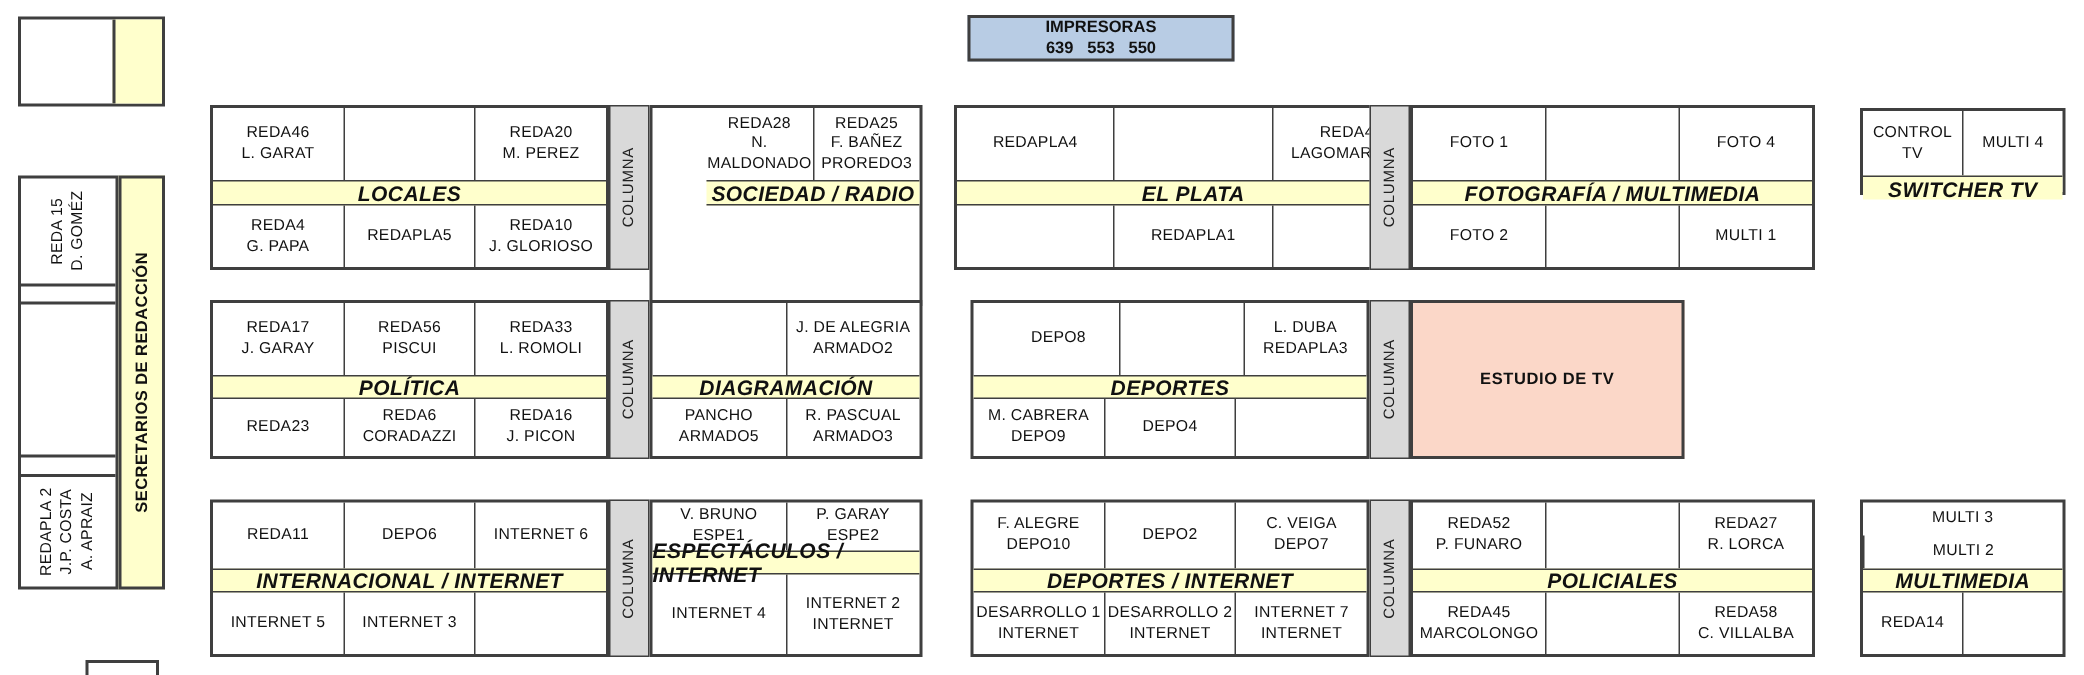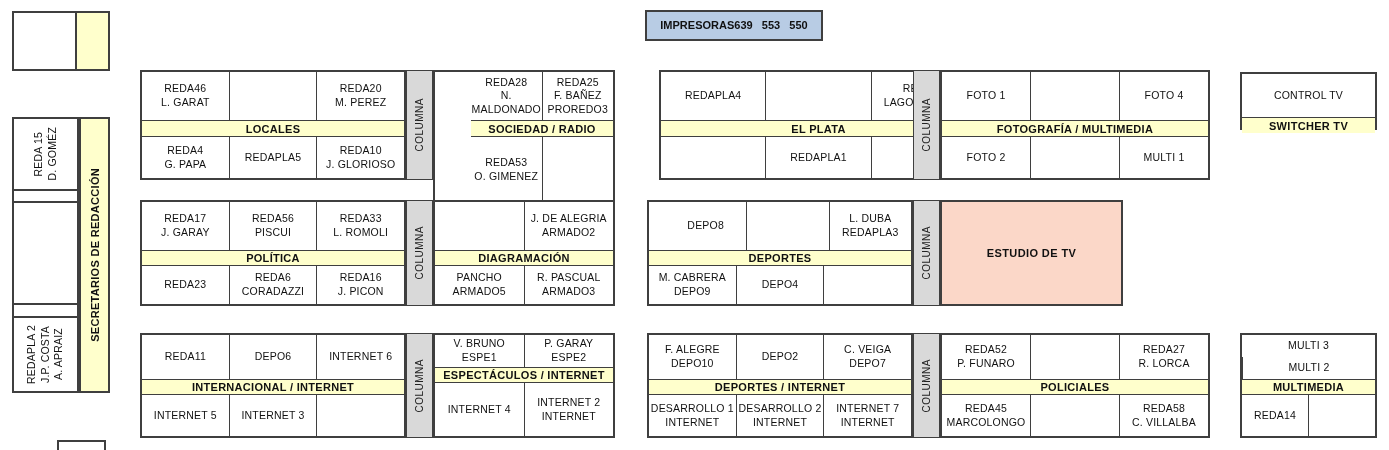--- a/index.html
+++ b/index.html
@@ -15,39 +15,39 @@
   .row{display:flex;flex:1;min-height:0;}
   .row.fixed{flex:0 0 auto;}
   .cell{
     flex:1;display:flex;align-items:center;justify-content:center;
     text-align:center;white-space:pre-line;font-size:10.5px;line-height:1.3;
     padding:1px;letter-spacing:.2px;min-width:0;
   }
   .cell + .cell{border-left:1.4px solid #3f3f3f;}
   .headerband{
     flex:0 0 auto;display:flex;align-items:center;justify-content:center;
-    font-weight:bold;font-size:11px;letter-spacing:.3px;
-    border-top:1.4px solid #3f3f3f;border-bottom:1.4px solid #3f3f3f;
+    font-weight:bold;font-size:14px;letter-spacing:.3px;
+    border-top:1.4px solid #3f3f3f;border-bottom:1.4px solid #3f3f3f;font-style:italic;
   }
   .headerband:last-child{border-bottom:none;}
   .strip{
     position:absolute;box-sizing:border-box;border:1.4px solid #3f3f3f;
     display:flex;align-items:center;justify-content:center;
     font-size:10px;letter-spacing:.5px;color:#222;
   }
   .vtext{writing-mode:vertical-rl;transform:rotate(180deg);white-space:pre-line;text-align:center;}
   .estudio{
     position:absolute;box-sizing:border-box;border:2px solid #3f3f3f;
     display:flex;align-items:center;justify-content:center;
     font-weight:bold;font-size:11px;letter-spacing:.4px;
   }
   .printers{
     position:absolute;left:645px;top:10px;width:178px;height:31px;
     box-sizing:border-box;border:2px solid #3f3f3f;
-    display:flex;align-items:center;justify-content:center;
+    display:flex;flex-direction:column;align-items:center;justify-content:center;
     font-weight:bold;font-size:11px;line-height:1.25;
   }
   .printers .nums{white-space:pre;}
   .sideblock{border:2px solid #3f3f3f;background:#fff;display:flex;flex-direction:column;}
   .sideseg{display:flex;align-items:center;justify-content:center;}
   .sideseg.sep{border-top:2px solid #3f3f3f;border-bottom:2px solid #3f3f3f;}
   .sidebar-yellow{
     border:2px solid #3f3f3f;display:flex;align-items:center;justify-content:center;
     font-weight:bold;font-size:11px;letter-spacing:.3px;
   }
@@ -117,26 +117,24 @@
     <div class="cluster" style="left: 433px; top: 70px; width: 182px; height: 134px; padding-left: 36px;">
       <div class="row fixed" style="height: 48px;">
         <div class="cell">REDA28
 N. MALDONADO</div>
         <div class="cell">REDA25
 F. BAÑEZ
 PROREDO3</div>
       </div>
       <div class="headerband" style="height: 15px; background: rgb(255, 255, 204);">SOCIEDAD / RADIO</div>
       <div class="row">
-        <div class="cell">REDA53
-O. GIMENEZ</div>
-        <div class="cell"></div>
-      </div>
-    </div>
-    <div class="cluster" style="left: 659px; top: 70px; width: 319px; height: 110px;">
+        <div class="cell"></div>
+      </div>
+    </div>
+    <div class="cluster" style="left: 636px; top: 70px; width: 319px; height: 110px;">
       <div class="row fixed" style="height: 48px;">
         <div class="cell">REDAPLA4</div>
         <div class="cell"></div>
         <div class="cell">REDA49
 LAGOMARSINO</div>
       </div>
       <div class="headerband" style="height: 15px; background: rgb(255, 255, 204);">EL PLATA</div>
       <div class="row">
         <div class="cell"></div>
         <div class="cell">REDAPLA1</div>
@@ -152,20 +150,21 @@
       <div class="headerband" style="height: 15px; background: rgb(255, 255, 204);">FOTOGRAFÍA / MULTIMEDIA</div>
       <div class="row">
         <div class="cell">FOTO 2</div>
         <div class="cell"></div>
         <div class="cell">MULTI 1</div>
       </div>
     </div>
     <div class="cluster" style="left: 1240px; top: 72px; width: 137px; height: 58px;">
       <div class="row fixed" style="height: 43px;">
         <div class="cell">CONTROL TV</div>
+        <div class="cell">MULTI 4</div>
       </div>
       <div class="headerband" style="height: 15px; background: rgb(255, 255, 204);">SWITCHER TV</div>
     </div>
     <div class="cluster" style="left: 140px; top: 200px; width: 266px; height: 106px;">
       <div class="row fixed" style="height: 48px;">
         <div class="cell">REDA17
 J. GARAY</div>
         <div class="cell">REDA56
 PISCUI</div>
         <div class="cell">REDA33

